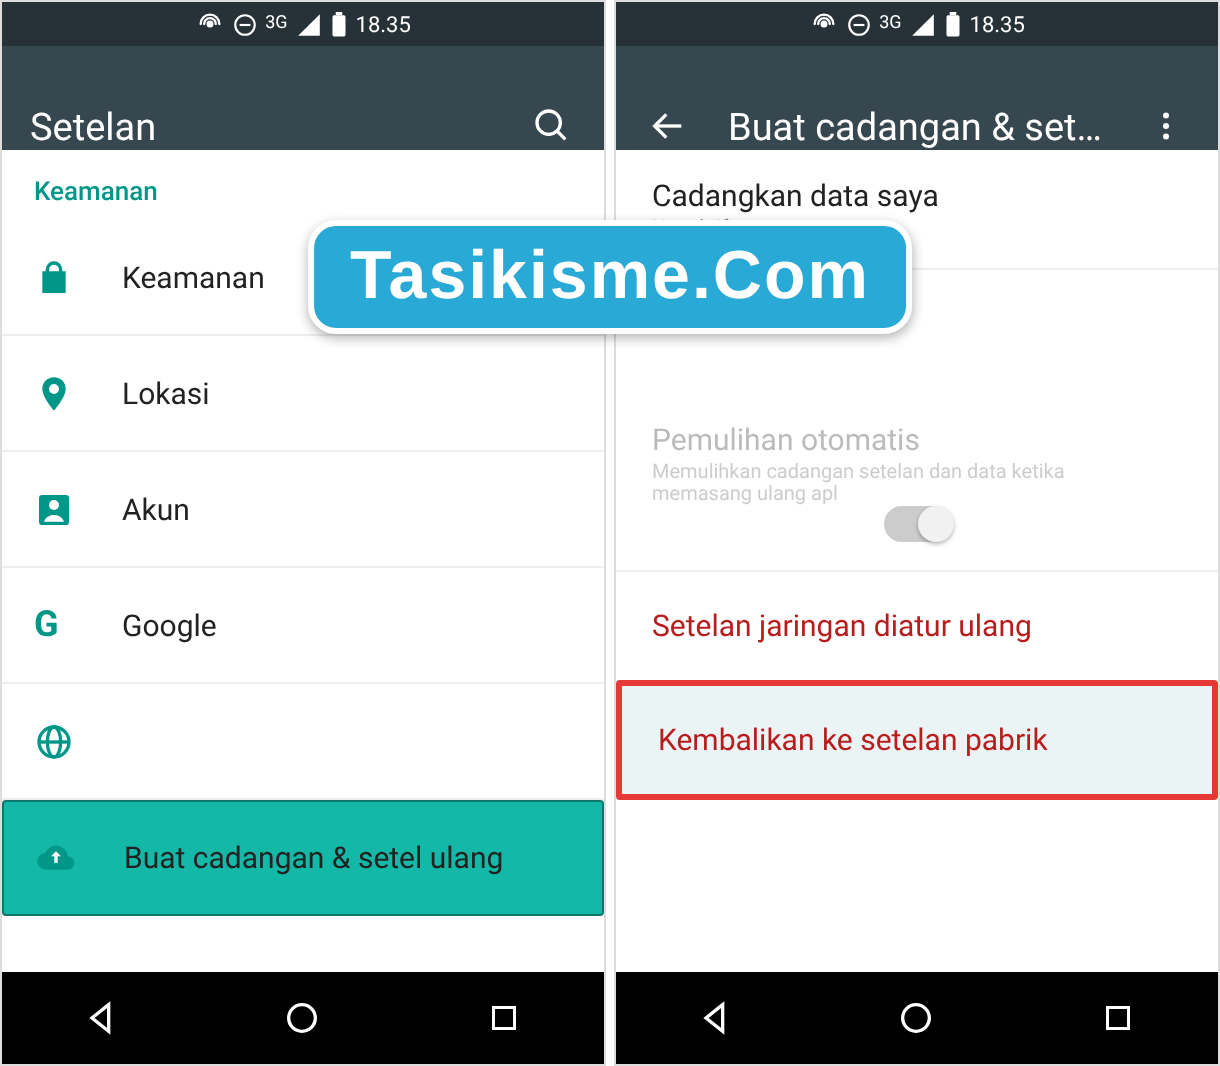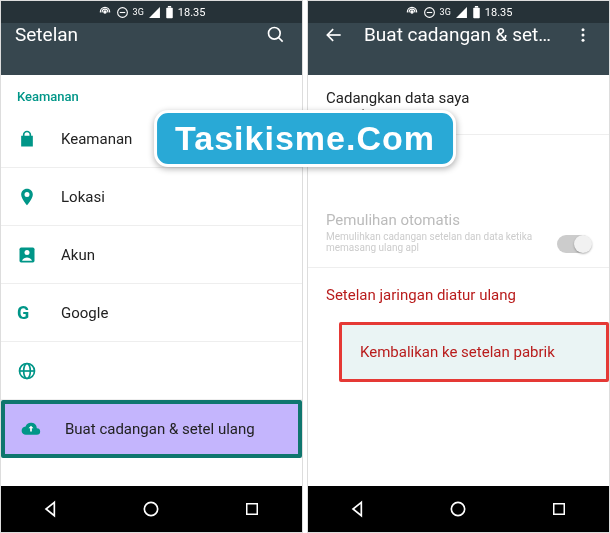--- a/index.html
+++ b/index.html
@@ -4,43 +4,43 @@
   <style>
     * { margin: 0; padding: 0; box-sizing: border-box; font-family: Roboto, Arial, sans-serif; }
     body { background: #fff; width: 610px; height: 533px; position: relative; }
     .container { display: flex; width: 610px; height: 533px; }
     .screen { width: 303px; height: 533px; background: #fafafa; position: relative; display: flex; flex-direction: column; border: 1px solid #ddd; }
     .screen:first-child { margin-right: 4px; }
 
     .status-bar { height: 22px; background: #263238; color: #fff; display: flex; align-items: center; justify-content: center; padding: 0 6px; font-size: 11px; gap: 4px; }
     .status-bar .status-icon { display: inline-flex; align-items: center; }
 
-    .header { height: 52px; background: #37474f; color: #fff; display: flex; align-items: flex-start; padding: 0 14px; }
+    .header { height: 52px; background: #37474f; color: #fff; display: flex; align-items: flex-end; padding: 0 14px; }
     .header-title { font-size: 19px; font-weight: 400; flex: 1; white-space: nowrap; overflow: hidden; text-overflow: ellipsis; }
     .header-icon { width: 24px; height: 24px; display: flex; align-items: center; justify-content: center; cursor: pointer; }
     .header .back { margin-right: 18px; }
     .header .more { margin-left: 10px; }
 
     .content { flex: 1; background: #fff; overflow: hidden; }
     .section-label { color: #009688; font-size: 13px; font-weight: 500; padding: 14px 16px 6px; }
     .list-item { display: flex; align-items: center; min-height: 58px; padding: 10px 16px; border-bottom: 1px solid #eee; cursor: pointer; }
     .list-item .icon-slot { width: 44px; display: flex; align-items: center; color: #009688; }
     .list-item .item-label { font-size: 15px; color: #222; }
-    .list-item.highlighted { background: #c4b5fd; border: 4px solid #0f766e; border-radius: 2px; }
+    .list-item.highlighted { background: #14b8a6; border: 1px solid #0f766e; border-radius: 2px; }
 
     .setting-block { padding: 14px 18px; border-bottom: 1px solid #eee; }
     .setting-title { font-size: 15px; color: #222; margin-bottom: 2px; }
     .setting-sub { font-size: 10px; color: #888; }
     .setting-block.disabled .setting-title { color: #bbb; }
     .setting-block.disabled .setting-sub { color: #ccc; }
-    .toggle-row { display: flex; align-items: flex-end; justify-content: space-between; }
+    .toggle-row { display: flex; align-items: center; justify-content: space-between; flex-direction: column; }
     .toggle { width: 34px; height: 18px; border-radius: 9px; background: #ccc; position: relative; }
     .toggle::after { content: ""; position: absolute; width: 18px; height: 18px; border-radius: 50%; background: #f1f1f1; right: -1px; top: 0; box-shadow: 0 1px 2px rgba(0,0,0,.3); }
     .simple-item { padding: 18px 18px; font-size: 15px; color: #b91c1c; cursor: pointer; }
-    .simple-item.highlighted { background: #eaf4f4; border: 3px solid #e53935; border-radius: 2px; margin-left: 31px; }
+    .simple-item.highlighted { background: #eaf4f4; border: 3px solid #e53935; border-radius: 2px; }
 
     .nav-bar { height: 46px; background: #000; display: flex; align-items: center; justify-content: space-around; }
     .nav-btn { width: 60px; height: 30px; display: flex; align-items: center; justify-content: center; cursor: pointer; }
 
     .watermark { position: absolute; top: 110px; left: 50%; transform: translateX(-50%); background: #29a9d6; color: #fff; font-size: 34px; font-weight: 700; padding: 6px 18px; border-radius: 14px; font-family: Liberation Sans, sans-serif; letter-spacing: 1px; border: 3px solid #fff; box-shadow: 0 2px 6px rgba(0,0,0,.3); pointer-events: none; z-index: 10; }
   </style>
 </head>
 <body>
 
 <div class="container">

